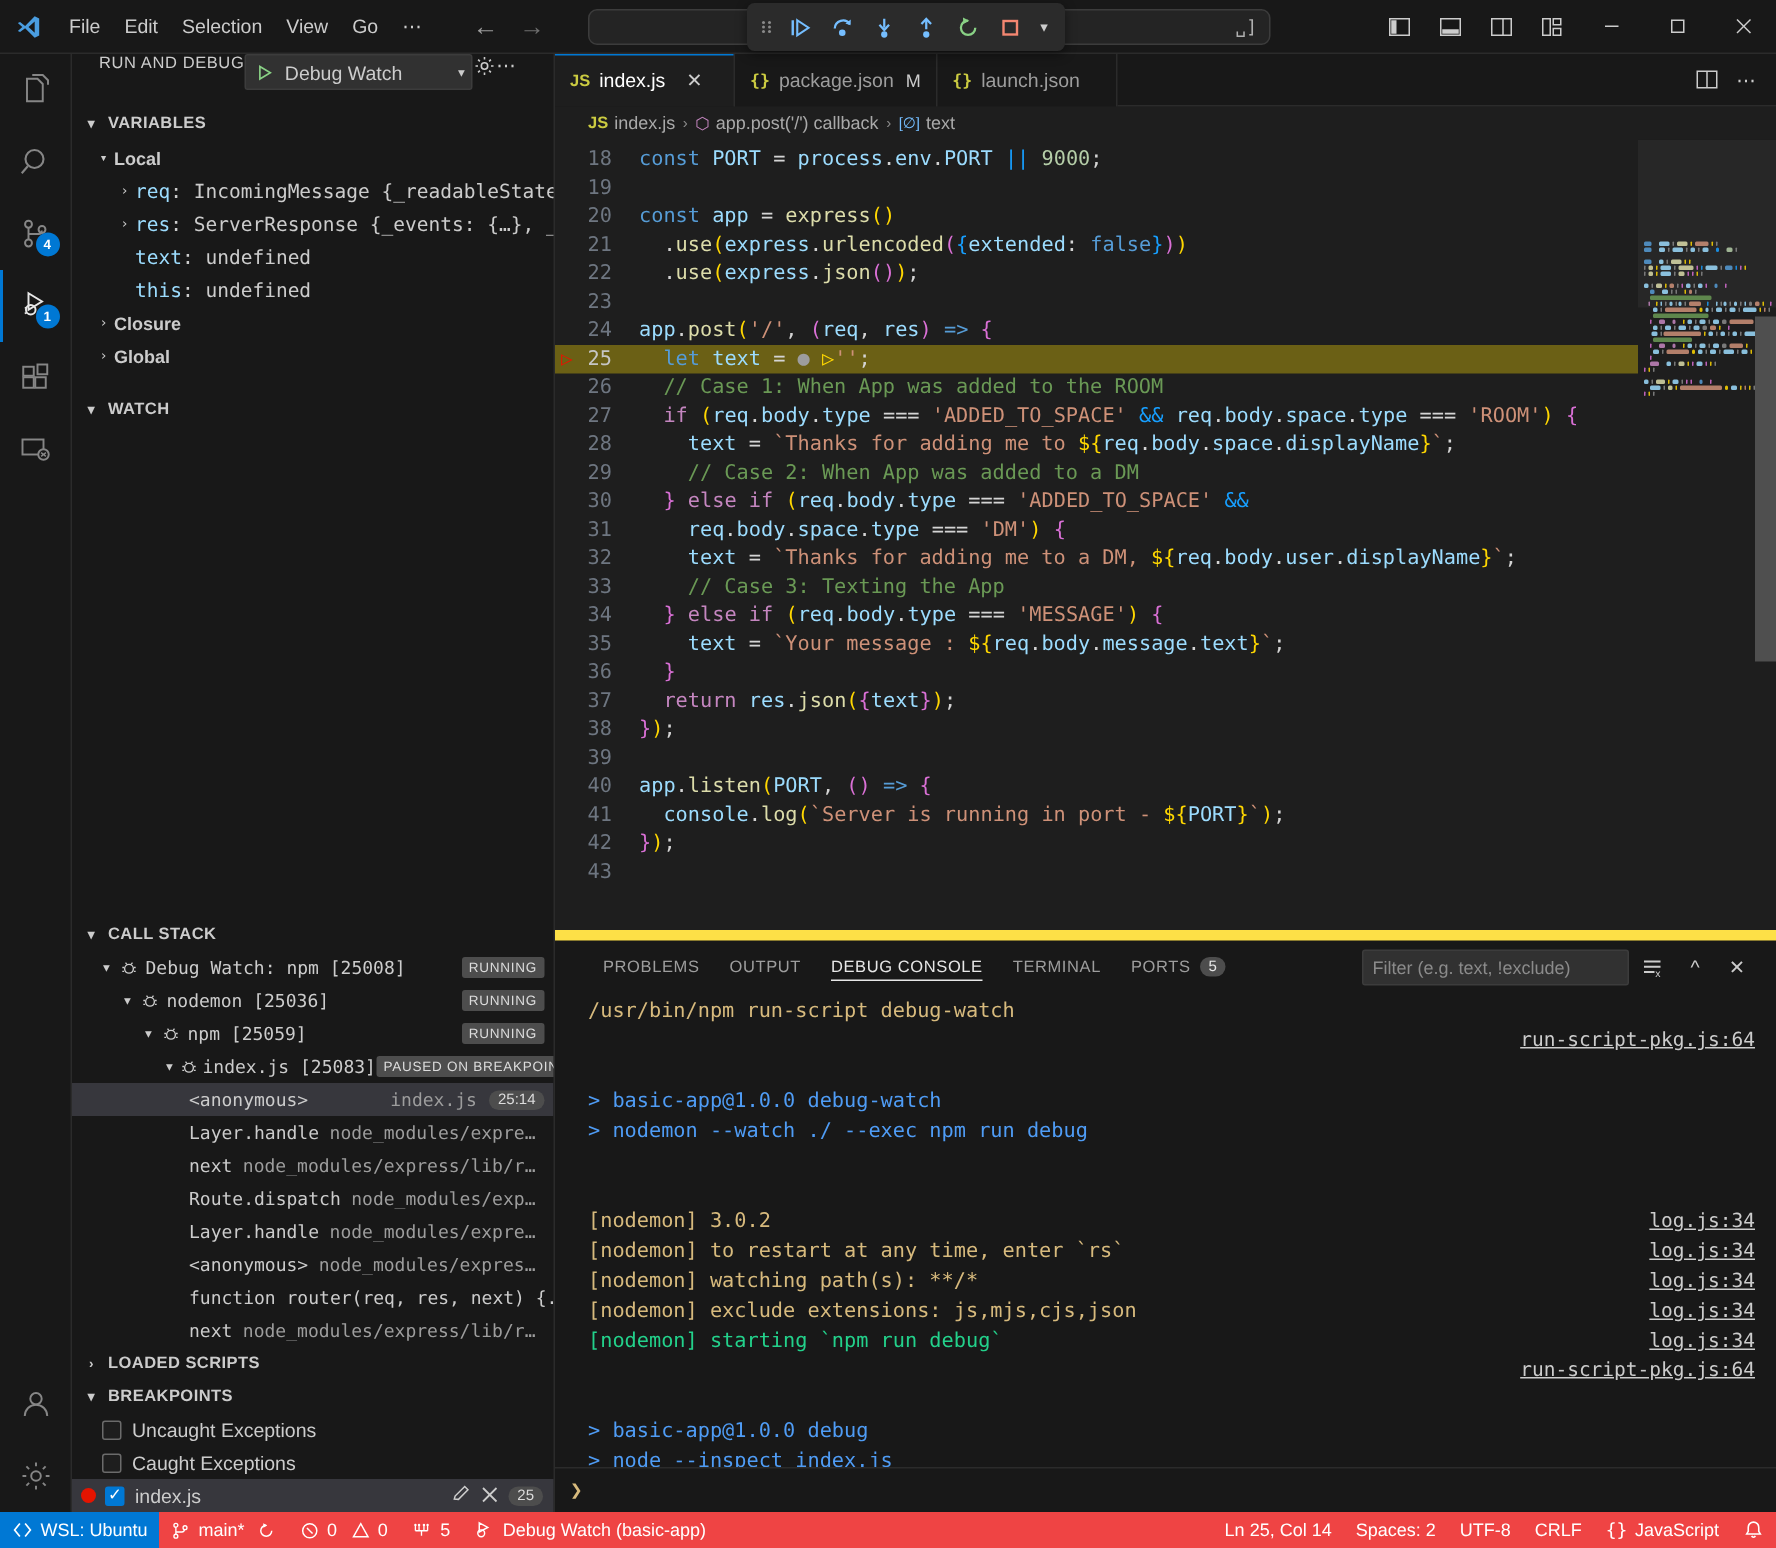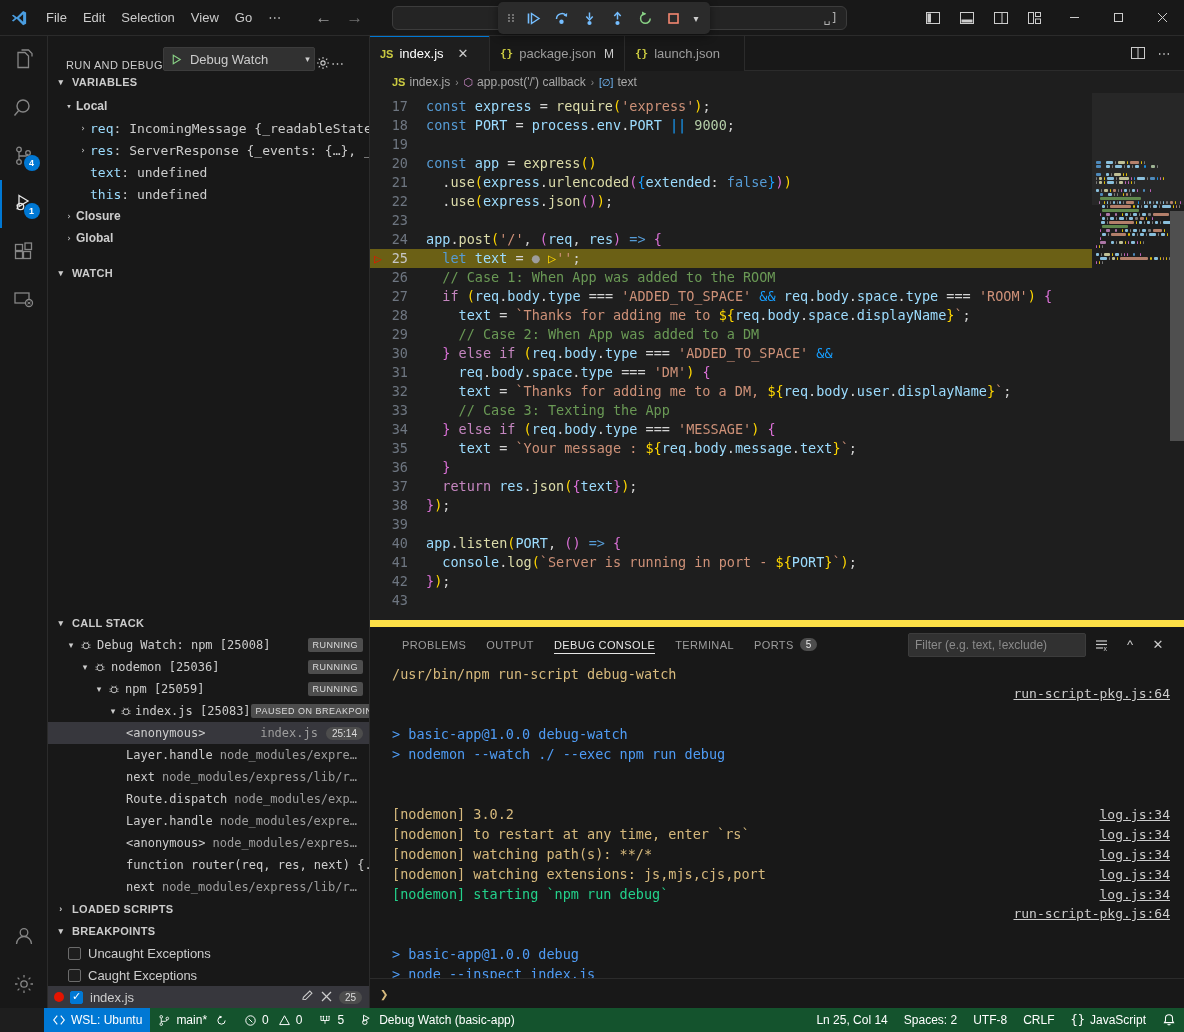--- a/index.html
+++ b/index.html
@@ -81,21 +81,21 @@
     padding: 0 4px;
   }
   .ab-bottom { margin-top: auto; }
 
   
   .sidebar {
     width: 322px; background: #181818; border-right: 1px solid #2b2b2b;
     display: flex; flex-direction: column; flex: 0 0 322px; min-height: 0;
   }
   .sb-header {
-    height: 35px; display: flex; align-items: flex-end; padding: 0 8px 0 18px; gap: 0; flex: 0 0 35px;
+    height: 35px; display: flex; align-items: flex-start; padding: 0 8px 0 18px; gap: 0; flex: 0 0 35px;
   }
   .sb-title { font-size: 11px; letter-spacing: .4px; color: #cccccc; text-transform: uppercase; }
   .config-select {
     display: flex; align-items: center; gap: 7px; background: #313131; border: 1px solid #3c3c3c;
     height: 24px; padding: 0 4px 0 6px; border-radius: 2px; cursor: pointer; min-width: 152px;
   }
   .config-name { font-size: 13px; color: #cccccc; flex: 1; }
   .sb-ico { cursor: pointer; color: #cccccc; display: flex; align-items: center; }
 
   .section { display: flex; flex-direction: column; min-height: 0; }
@@ -261,22 +261,22 @@
   .c-green { color: #23d18b; }
   .c-gray { color: #cccccc; }
   .console-input {
     height: 30px; border-top: 1px solid #2b2b2b; display: flex; align-items: center;
     padding-left: 10px; flex: 0 0 30px;
   }
   .ci-caret { color: #d7ba7d; font-family: "DejaVu Sans Mono", monospace; font-size: 14px; }
 
   
   .statusbar {
-    height: 24px; flex: 0 0 24px; background: #14532d; display: flex; align-items: center;
-    color: #ffffff; font-size: 12px; margin-left: 44px;
+    height: 24px; flex: 0 0 24px; background: #ef4444; display: flex; align-items: center;
+    color: #ffffff; font-size: 12px;
   }
   .sb-seg { display: flex; align-items: center; gap: 5px; padding: 0 8px; height: 24px; cursor: pointer; }
   .sb-right { margin-left: auto; display: flex; align-items: center; }
   .remote-seg { background: #0078d4; }
 </style>
 </head>
 <body>
 
 <div class="app">
 
@@ -706,21 +706,20 @@
         <span class="bc-sep">›</span>
         <span class="bc-item">
           <span style="color:#75beff;font-size:10px">[∅]</span>
           <span>text</span>
         </span>
       </div>
 
       <div class="editor-wrap">
         <div class="code-scroll">
           <div class="code" id="code-container">
-              <div class="cline"><span class="gutter">17</span><span class="ctext"><span class="kw">const</span><span class="op"> </span><span class="var">express</span><span class="op"> = </span><span class="fn">require</span><span class="pn">(</span><span class="str">'express'</span><span class="pn">)</span><span class="op">;</span></span></div>
               <div class="cline"><span class="gutter">18</span><span class="ctext"><span class="kw">const</span><span class="op"> </span><span class="var">PORT</span><span class="op"> = </span><span class="var">process</span><span class="op">.</span><span class="var">env</span><span class="op">.</span><span class="var">PORT</span><span class="op"> </span><span class="pn3">||</span><span class="op"> </span><span class="num">9000</span><span class="op">;</span></span></div>
               <div class="cline"><span class="gutter">19</span><span class="ctext"></span></div>
               <div class="cline"><span class="gutter">20</span><span class="ctext"><span class="kw">const</span><span class="op"> </span><span class="var">app</span><span class="op"> = </span><span class="fn">express</span><span class="pn">(</span><span class="pn">)</span></span></div>
               <div class="cline"><span class="gutter">21</span><span class="ctext"><span class="op">  .</span><span class="fn">use</span><span class="pn">(</span><span class="var">express</span><span class="op">.</span><span class="fn">urlencoded</span><span class="pn2">(</span><span class="pn3">{</span><span class="var">extended</span><span class="op">: </span><span class="kw">false</span><span class="pn3">}</span><span class="pn2">)</span><span class="pn">)</span></span></div>
               <div class="cline"><span class="gutter">22</span><span class="ctext"><span class="op">  .</span><span class="fn">use</span><span class="pn">(</span><span class="var">express</span><span class="op">.</span><span class="fn">json</span><span class="pn2">(</span><span class="pn2">)</span><span class="pn">)</span><span class="op">;</span></span></div>
               <div class="cline"><span class="gutter">23</span><span class="ctext"></span></div>
               <div class="cline"><span class="gutter">24</span><span class="ctext"><span class="var">app</span><span class="op">.</span><span class="fn">post</span><span class="pn">(</span><span class="str">'/'</span><span class="op">, </span><span class="pn2">(</span><span class="var">req</span><span class="op">, </span><span class="var">res</span><span class="pn2">)</span><span class="op"> </span><span class="kw">=&gt;</span><span class="op"> </span><span class="pn2">{</span></span></div>
               <div class="cline highlight"><span class="bp-arrow">▷</span><span class="gutter">25</span><span class="ctext"><span class="op">  </span><span class="kw">let</span><span class="op"> </span><span class="var">text</span><span class="op"> = </span><span class="inline-dot">●</span><span class="op"> </span><span class="pn">▷</span><span class="str">''</span><span class="op">;</span></span></div>
               <div class="cline"><span class="gutter">26</span><span class="ctext"><span class="op">  </span><span class="cmt">// Case 1: When App was added to the ROOM</span></span></div>
               <div class="cline"><span class="gutter">27</span><span class="ctext"><span class="op">  </span><span class="kwp">if</span><span class="op"> </span><span class="pn">(</span><span class="var">req</span><span class="op">.</span><span class="var">body</span><span class="op">.</span><span class="var">type</span><span class="op"> === </span><span class="str">'ADDED_TO_SPACE'</span><span class="op"> </span><span class="pn3">&amp;&amp;</span><span class="op"> </span><span class="var">req</span><span class="op">.</span><span class="var">body</span><span class="op">.</span><span class="var">space</span><span class="op">.</span><span class="var">type</span><span class="op"> === </span><span class="str">'ROOM'</span><span class="pn">)</span><span class="op"> </span><span class="pn2">{</span></span></div>
@@ -1104,21 +1103,21 @@
             <div class="c-row"><span class="c-text c-yellow">/usr/bin/npm run-script debug-watch</span></div>
             <div class="c-row"><span class="c-text c-gray"></span><span class="c-src">run-script-pkg.js:64</span></div>
             <div class="c-row"><span class="c-text c-gray"></span></div>
             <div class="c-row"><span class="c-text c-blue">&gt; basic-app@1.0.0 debug-watch</span></div>
             <div class="c-row"><span class="c-text c-blue">&gt; nodemon --watch ./ --exec npm run debug</span></div>
             <div class="c-row"><span class="c-text c-gray"></span></div>
             <div class="c-row"><span class="c-text c-gray"></span></div>
             <div class="c-row"><span class="c-text c-yellow">[nodemon] 3.0.2</span><span class="c-src">log.js:34</span></div>
             <div class="c-row"><span class="c-text c-yellow">[nodemon] to restart at any time, enter `rs`</span><span class="c-src">log.js:34</span></div>
             <div class="c-row"><span class="c-text c-yellow">[nodemon] watching path(s): **/*</span><span class="c-src">log.js:34</span></div>
-            <div class="c-row"><span class="c-text c-yellow">[nodemon] watching extensions: js,mjs,cjs,port</span><span class="c-src">log.js:34</span></div>
+            <div class="c-row"><span class="c-text c-yellow">[nodemon] exclude extensions: js,mjs,cjs,json</span><span class="c-src">log.js:34</span></div>
             <div class="c-row"><span class="c-text c-green">[nodemon] starting `npm run debug`</span><span class="c-src">log.js:34</span></div>
             <div class="c-row"><span class="c-text c-gray"></span><span class="c-src">run-script-pkg.js:64</span></div>
             <div class="c-row"><span class="c-text c-gray"></span></div>
             <div class="c-row"><span class="c-text c-blue">&gt; basic-app@1.0.0 debug</span></div>
             <div class="c-row"><span class="c-text c-blue">&gt; node --inspect index.js</span></div>
           </div>
         <div class="console-input">
           <span class="ci-caret">❯</span>
         </div>
       </div>

